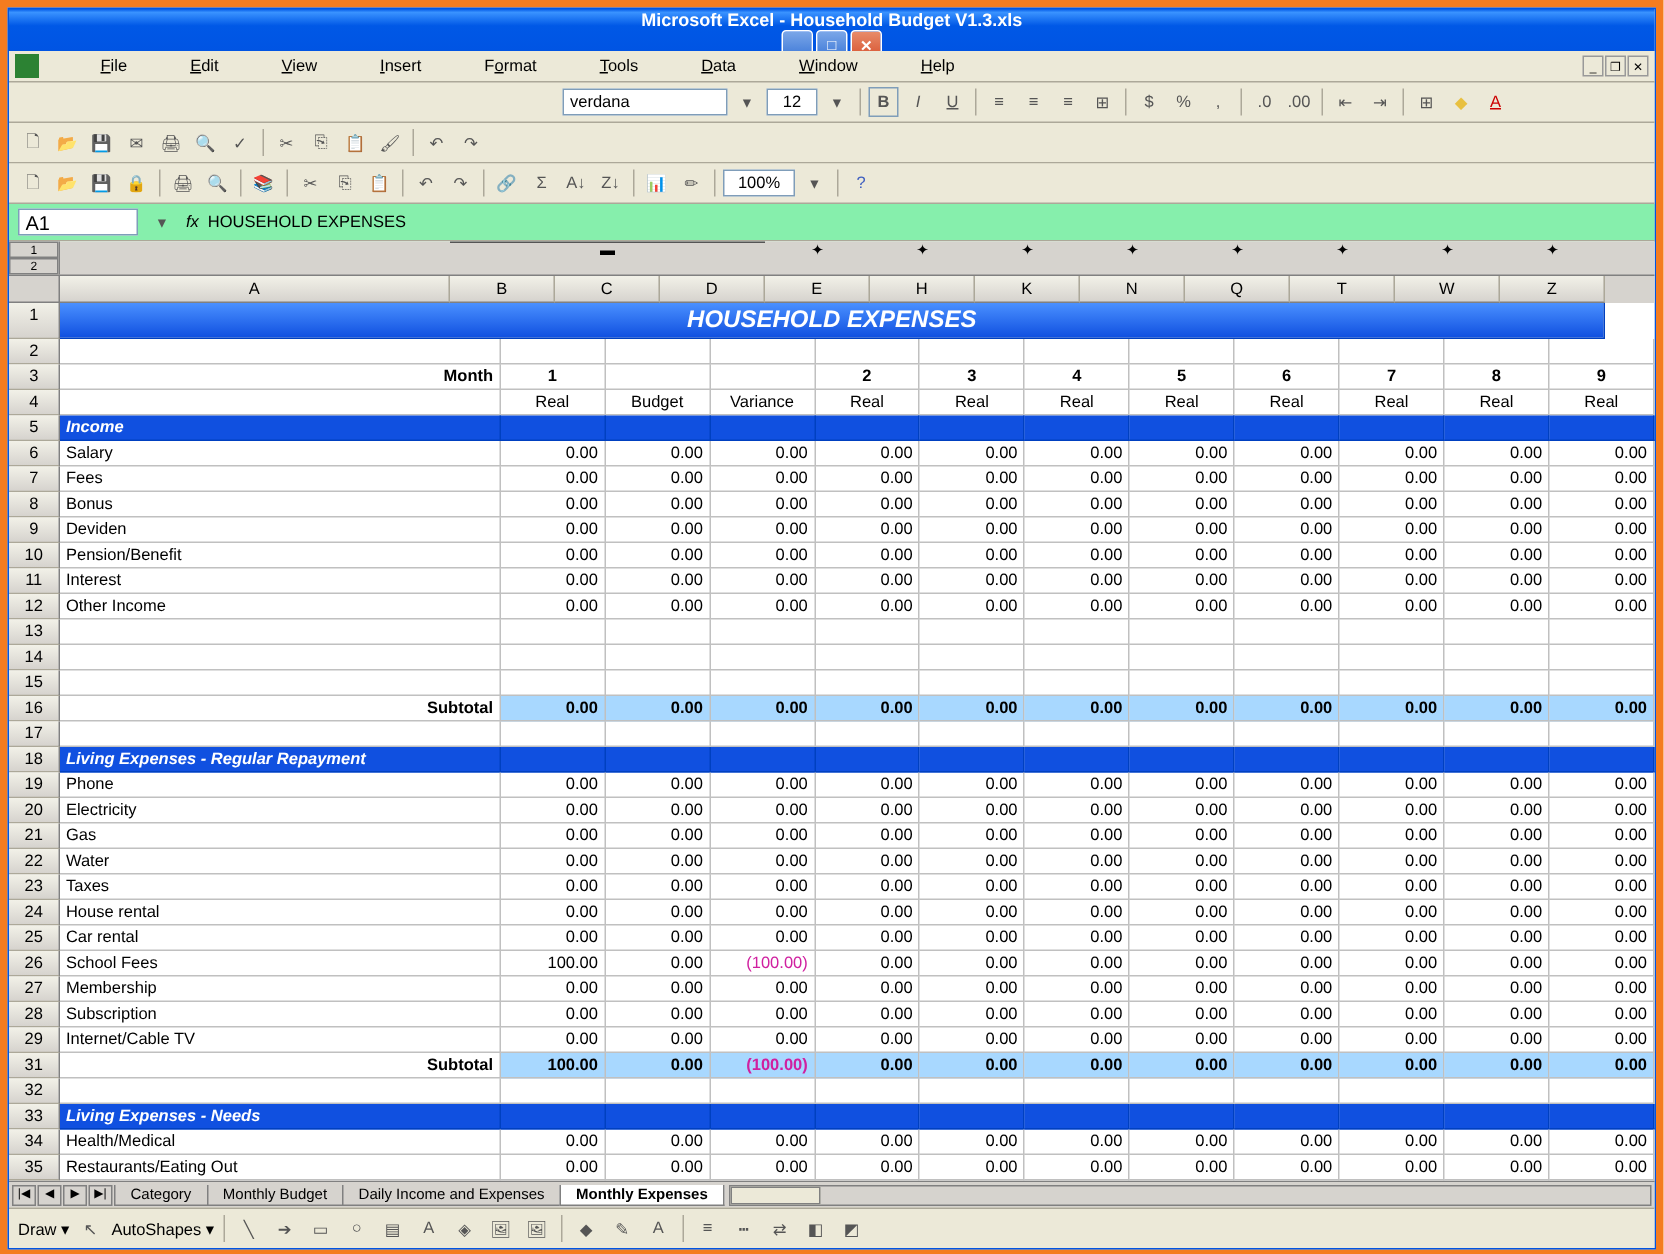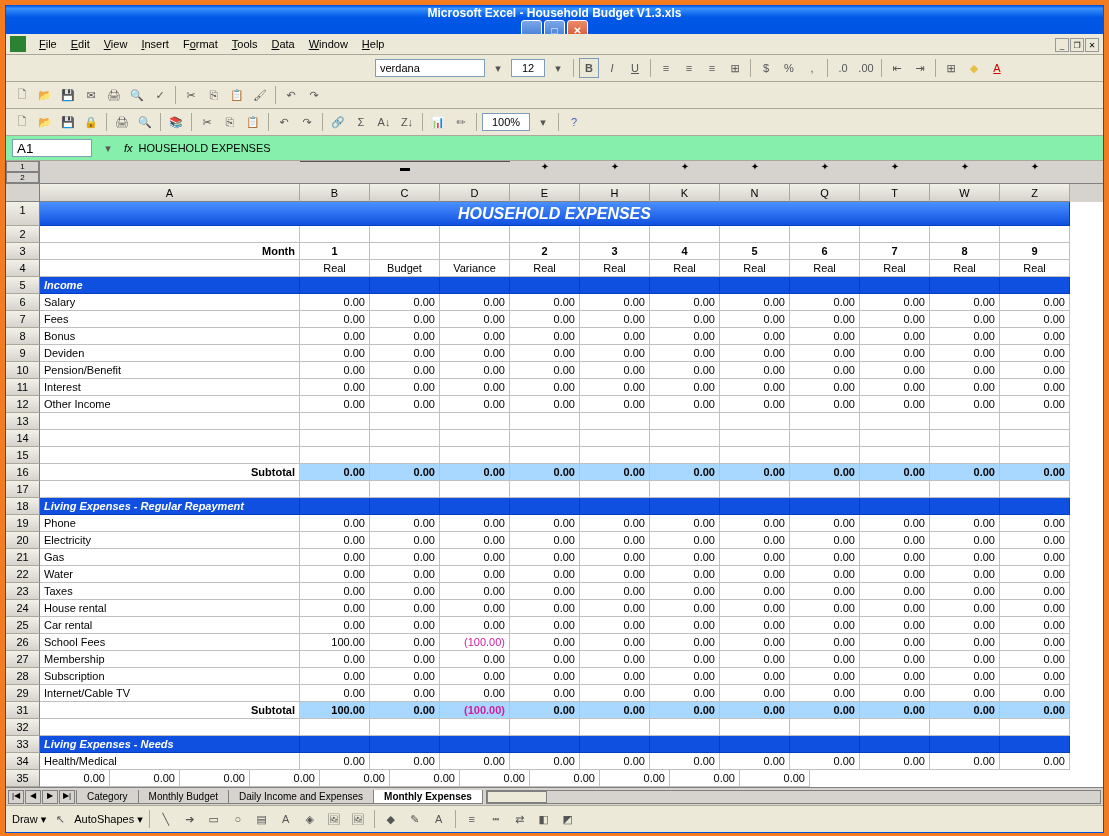--- a/index.html
+++ b/index.html
@@ -4,21 +4,21 @@
 <style>
 * { margin:0; padding:0; box-sizing:border-box; font-family:Tahoma,Arial,sans-serif; }
 body { background:#f47c20; padding:5px; font-size:11px; }
 .window { background:#ece9d8; border:1px solid #0054e3; width:1099px; }
 .titlebar { background:linear-gradient(to bottom,#0058e6 0%,#3a93ff 8%,#0058e6 40%,#0054e3 100%); height:28px; display:flex; align-items:center; padding:0 4px; color:#fff;flex-direction:column; }
 .titlebar-icon { width:16px; height:16px; background:#2c8233; margin-right:4px; display:inline-block; }
 .title-text { font-weight:bold; font-size:12px; flex:1; }
 .win-buttons { display:flex; gap:2px; }
 .win-btn { width:21px; height:21px; background:linear-gradient(to bottom,#7ba7e8,#3874d6); border:1px solid #fff; border-radius:3px; display:flex; align-items:center; justify-content:center; color:#fff; font-weight:bold; font-size:10px; cursor:pointer; }
 .win-btn.close { background:linear-gradient(to bottom,#e88c6a,#d64f2c); }
-.menubar { background:#ece9d8; display:flex; align-items:flex-end; padding:2px 4px; border-bottom:1px solid #aca899; position:relative; }
+.menubar { background:#ece9d8; display:flex; align-items:center; padding:2px 4px; border-bottom:1px solid #aca899; position:relative;gap:28px; }
 .menu-icon { width:16px; height:16px; background:#2c8233; margin-right:6px; }
 .menu-item { padding:2px 7px; cursor:pointer; }
 .menu-item u { text-decoration:underline; }
 .doc-controls { position:absolute; right:4px; display:flex; gap:1px; }
 .doc-btn { width:14px; height:14px; border:1px solid #999; background:#ece9d8; font-size:8px; display:flex; align-items:center; justify-content:center; cursor:pointer; }
 .toolbar { background:#ece9d8; border-bottom:1px solid #aca899; padding:3px 6px; display:flex; align-items:center; gap:3px; min-height:26px; }
 .tb-btn { width:20px; height:20px; border:1px solid transparent; display:inline-flex; align-items:center; justify-content:center; cursor:pointer; font-size:11px; color:#555; }
 .tb-sep { width:1px; height:18px; background:#aca899; margin:0 2px; }
 .font-name { width:110px; height:18px; border:1px solid #7f9db9; background:#fff; padding:1px 4px; font-size:11px; }
 .font-size { width:34px; height:18px; border:1px solid #7f9db9; background:#fff; padding:1px 4px; text-align:center; font-size:11px; }
@@ -32,21 +32,21 @@
 .outline-btn { height:11px; border:1px solid #808080; background:#d6d3ce; font-size:8px; text-align:center; line-height:9px; cursor:pointer; }
 .col-headers { display:flex; background:#d6d3ce; }
 .corner { width:34px; height:18px; background:#d6d3ce; border-right:1px solid #808080; border-bottom:1px solid #808080; }
 .ch { height:18px; border-right:1px solid #aca899; border-bottom:1px solid #808080; text-align:center; font-size:11px; line-height:18px; background:linear-gradient(to bottom,#f2f1e8,#d6d3ce); cursor:pointer; }
 .ch.colA { width:260px; }
 .ch.colN { width:70px; }
 .grid-body { display:block; }
 .row { display:flex; height:17px; }
 .rh { width:34px; border-right:1px solid #808080; border-bottom:1px solid #aca899; text-align:center; font-size:11px; line-height:16px; background:linear-gradient(to bottom,#f2f1e8,#d6d3ce); cursor:pointer; }
 .cell { border-right:1px solid #c0c0c0; border-bottom:1px solid #c0c0c0; padding:0 4px; font-size:11px; line-height:16px; overflow:hidden; white-space:nowrap; }
-.cell.colA { width:260px; }
+.cell.colA { width:294px; }
 .cell.colN { width:70px; text-align:right; }
 .row.title-row { height:24px; }
 .row.title-row .cell { background:linear-gradient(to bottom,#4a90ff,#1050e0); color:#fff; font-weight:bold; font-style:italic; font-size:16px; text-align:center; line-height:24px; border-color:#0040c0; }
 .row.month-row .cell { font-weight:bold; text-align:center; }
 .row.hdr-row .cell { text-align:center; }
 .row.section .cell { background:#1050e0; color:#fff; font-weight:bold; font-style:italic; border-color:#0040c0; }
 .row.subtotal .cell { background:#a8d8ff; font-weight:bold; }
 .row.subtotal .cell.colA { text-align:right; background:#fff; }
 .cell.neg { color:#d020a0; }
 .sheet-tabs { background:#d6d3ce; border-top:1px solid #808080; display:flex; align-items:center; height:18px; padding:0 2px; }
@@ -697,20 +697,21 @@
           <div class="cell colN ">0.00</div>
           <div class="cell colN ">0.00</div>
           <div class="cell colN ">0.00</div>
           <div class="cell colN ">0.00</div>
           <div class="cell colN ">0.00</div>
           <div class="cell colN ">0.00</div>
           <div class="cell colN ">0.00</div>
         </div>
         <div class="row ">
           <div class="rh">35</div>
+          <div class="cell colA">Restaurants/Eating Out</div>
           <div class="cell colN ">0.00</div>
           <div class="cell colN ">0.00</div>
           <div class="cell colN ">0.00</div>
           <div class="cell colN ">0.00</div>
           <div class="cell colN ">0.00</div>
           <div class="cell colN ">0.00</div>
           <div class="cell colN ">0.00</div>
           <div class="cell colN ">0.00</div>
           <div class="cell colN ">0.00</div>
           <div class="cell colN ">0.00</div>

